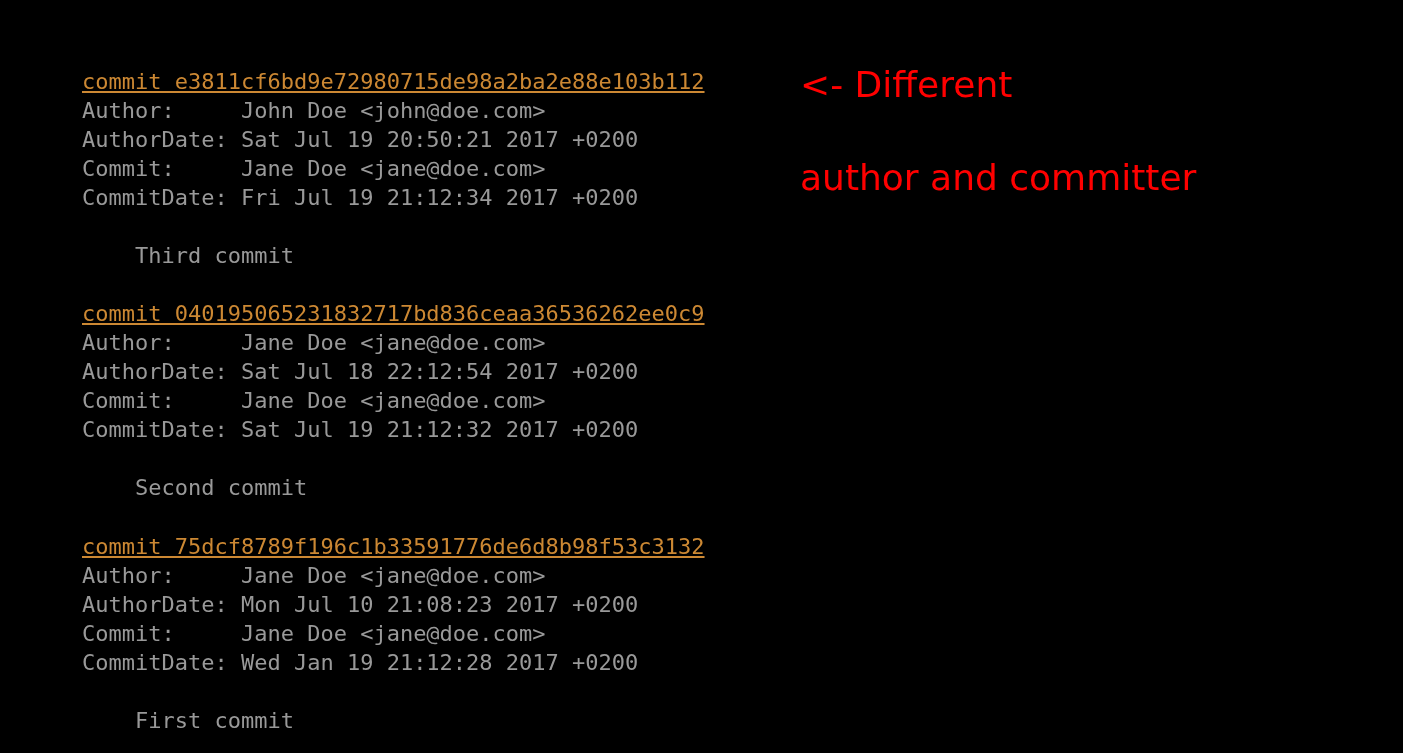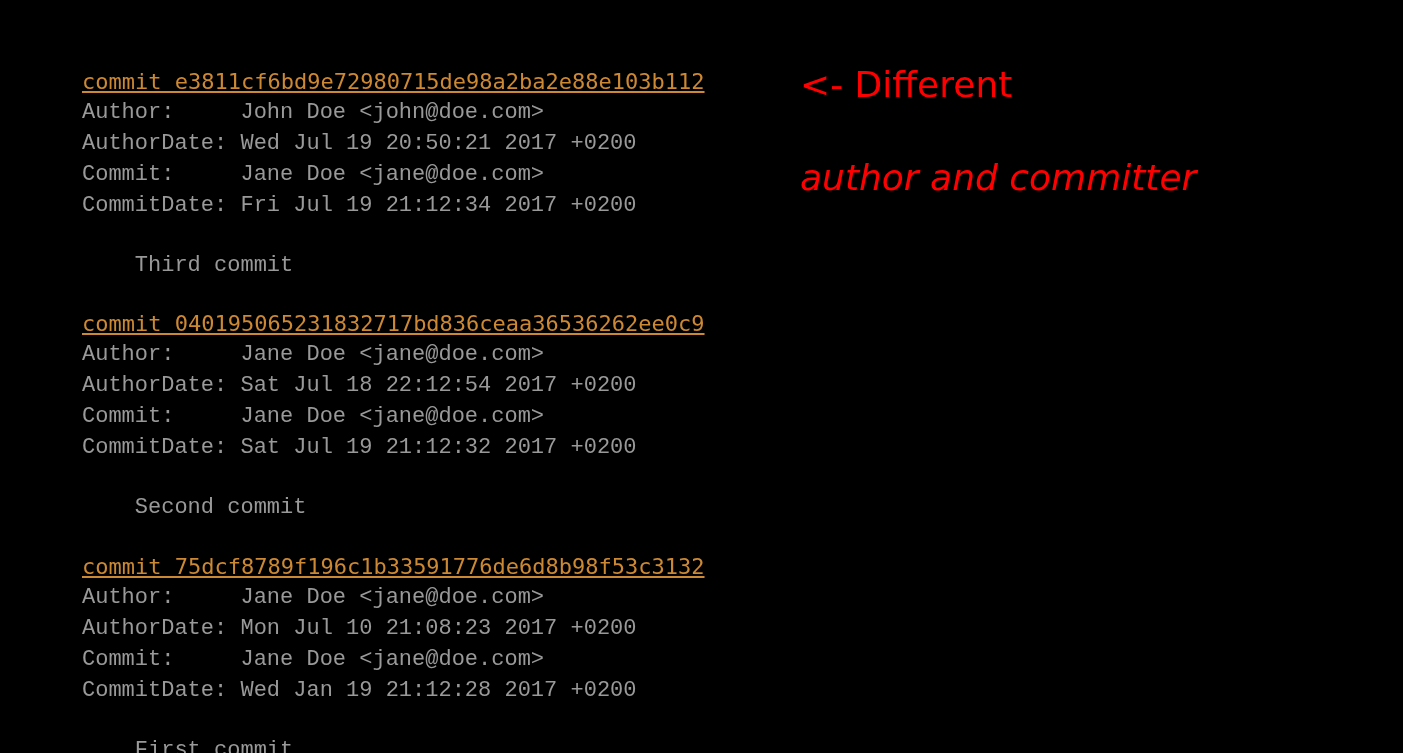--- a/index.html
+++ b/index.html
@@ -23,43 +23,41 @@
       line-height: 1.32;
       white-space: pre;
       color: #999999;
     }
     .commit-line {
       color: #cc8833;
       text-decoration: underline;
     }
     .info-line {
       color: #999999;
-      font-family: Liberation Mono, monospace;
     }
     .annotation {
       position: absolute;
       left: 800px;
       top: 58px;
       font-family: 'DejaVu Sans', 'Liberation Sans', Arial, sans-serif;
       font-size: 36px;
       line-height: 1.48;
       color: #ff0000;
     }
     .annotation-line2 {
       margin-top: 40px;
-      font-style: italic;
     }
   </style>
 </head>
 <body>
 
 <div class="terminal-output">
 <span class="commit-line">commit e3811cf6bd9e72980715de98a2ba2e88e103b112</span>
 <span class="info-line">Author:     John Doe &lt;john@doe.com&gt;</span>
-<span class="info-line">AuthorDate: Wed Jul 19 20:50:21 2017 +0200</span>
+<span class="info-line">AuthorDate: Sat Jul 19 20:50:21 2017 +0200</span>
 <span class="info-line">Commit:     Jane Doe &lt;jane@doe.com&gt;</span>
 <span class="info-line">CommitDate: Fri Jul 19 21:12:34 2017 +0200</span>
 
 <span class="info-line">    Third commit</span>
 
 <span class="commit-line">commit 040195065231832717bd836ceaa36536262ee0c9</span>
 <span class="info-line">Author:     Jane Doe &lt;jane@doe.com&gt;</span>
 <span class="info-line">AuthorDate: Sat Jul 18 22:12:54 2017 +0200</span>
 <span class="info-line">Commit:     Jane Doe &lt;jane@doe.com&gt;</span>
 <span class="info-line">CommitDate: Sat Jul 19 21:12:32 2017 +0200</span>

